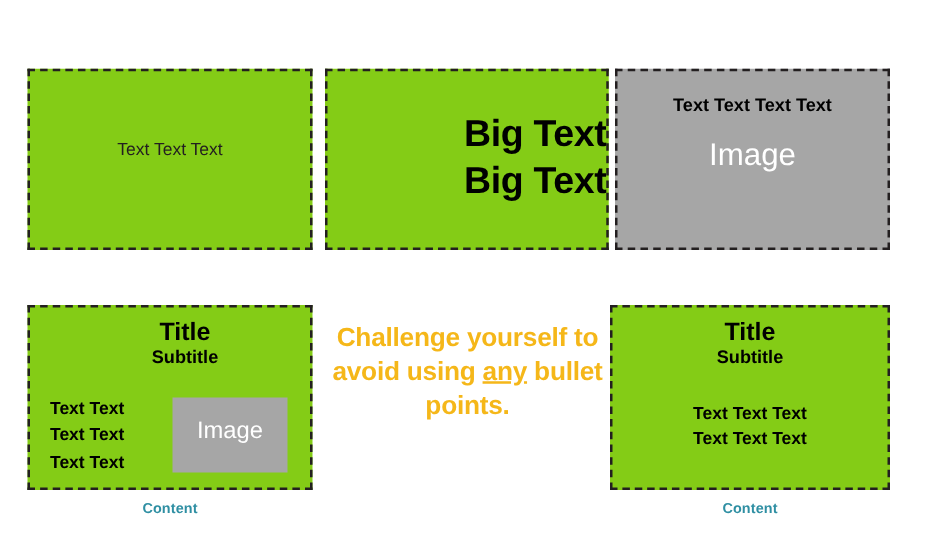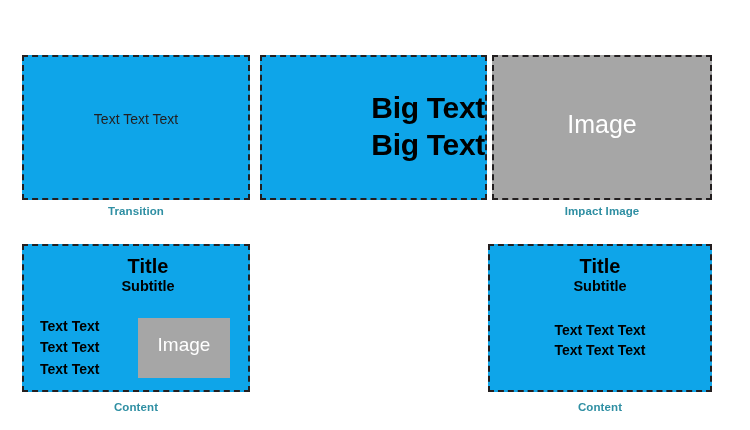--- a/index.html
+++ b/index.html
@@ -22,21 +22,21 @@
     top: 0;
     width: 750px;
     height: 430px;
   }
 
   
   .card {
     position: absolute;
     box-sizing: border-box;
     border: 2px dashed #231f20;
-    background: #0ea5e9;
+    background: #84cc16;
   }
   .card.filled {
     background: #a6a6a6;
   }
 
   .caption {
     position: absolute;
     text-align: center;
     color: #2f8fa3;
     font-weight: bold;
@@ -252,48 +252,50 @@
   }
 </style>
 </head>
 <body>
 
 <div class="slide-grid">
 
   <div class="card" id="card-transition">
     <div class="body">Text Text Text</div>
   </div>
-  <div class="caption" id="caption-transition">Transition</div>
 
   <div class="card" id="card-quote">
     <div class="body">
       <div>Big Text</div>
       <div>Big Text</div>
     </div>
   </div>
 
   <div class="card filled" id="card-image">
+    <div class="hdr">Text Text Text Text</div>
     <div class="imglabel">Image</div>
   </div>
-  <div class="caption" id="caption-image">Impact Image</div>
 
   <div class="card" id="card-content-left">
     <div class="title">Title</div>
     <div class="subtitle">Subtitle</div>
     <div class="lines">
       <div>Text Text</div>
       <div>Text Text</div>
       <div>Text Text</div>
     </div>
     <div class="imgbox">
       <span>Image</span>
     </div>
   </div>
   <div class="caption" id="caption-content-left">Content</div>
 
+  <div id="callout">
+    <span>Challenge yourself to avoid using </span><u>any</u><span> bullet points.</span>
+  </div>
 
   <div class="card" id="card-content-right">
     <div class="title">Title</div>
     <div class="subtitle">Subtitle</div>
     <div class="lines">
       <div>Text Text Text</div>
       <div>Text Text Text</div>
     </div>
   </div>
   <div class="caption" id="caption-content-right">Content</div>

